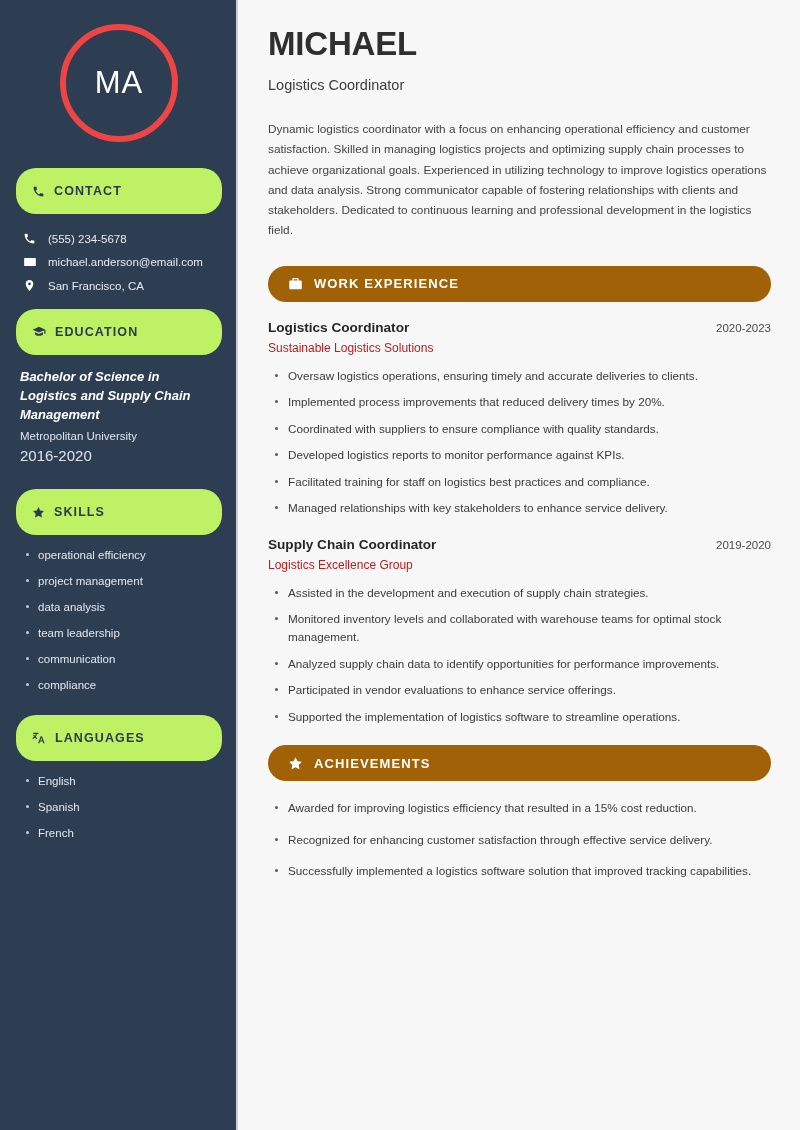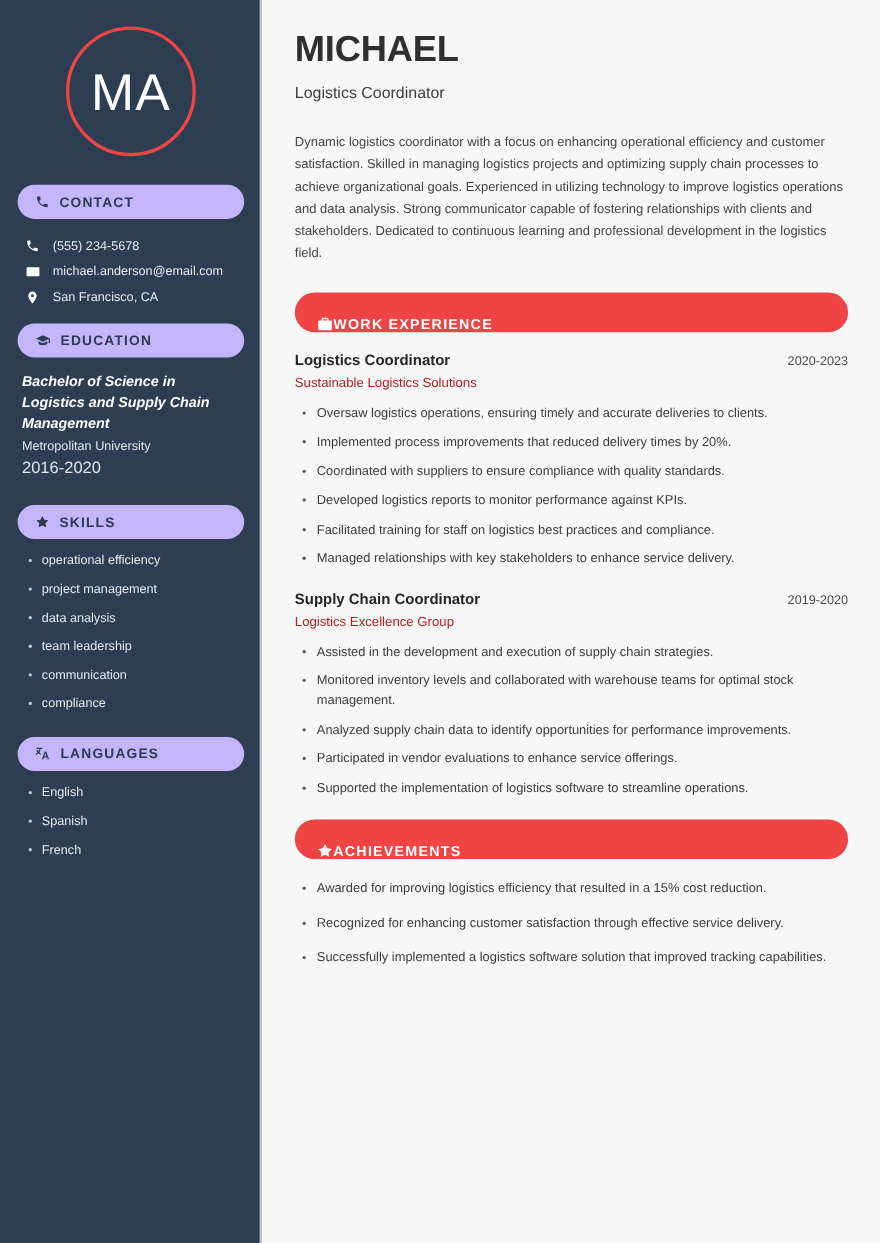--- a/index.html
+++ b/index.html
@@ -40,36 +40,36 @@
   .avatar-wrap {
     display: flex;
     justify-content: center;
     padding-top: 24px;
     padding-bottom: 26px;
   }
   .avatar {
     width: 118px;
     height: 118px;
     border-radius: 50%;
-    border: 3px solid #ef4444;
+    border: 6px solid #ef4444;
     display: flex;
     align-items: center;
     justify-content: center;
-    font-size: 47px;
+    font-size: 31px;
     font-weight: 400;
     letter-spacing: 1px;
     color: #ffffff;
   }
 
   
   .pill {
-    background: #c4b5fd;
+    background: #bef264;
     color: #2b3a4d;
     border-radius: 20px;
-    height: 31px;
+    height: 46px;
     display: flex;
     align-items: center;
     gap: 9px;
     padding: 0 16px;
     font-size: 12.5px;
     font-weight: bold;
     letter-spacing: 1.1px;
     margin-bottom: 13px;
   }
   .pill .ico { display: flex; align-items: center; }
@@ -154,26 +154,27 @@
   }
 
   .summary {
     font-size: 11.8px;
     line-height: 1.72;
     color: #434343;
     margin-bottom: 25px;
   }
 
   .bar {
-    background: #ef4444;
+    background: #a16207;
     color: #ffffff;
     border-radius: 22px;
     height: 36px;
     display: flex;
-    align-items: flex-end;
+    align-items: center;
+    gap: 11px;
     padding: 0 20px;
     font-size: 13px;
     font-weight: bold;
     letter-spacing: 1.1px;
     margin-bottom: 18px;
   }
   .bar .ico { display: flex; align-items: center; }
 
   .job { margin-bottom: 20px; }
   .job-head {

